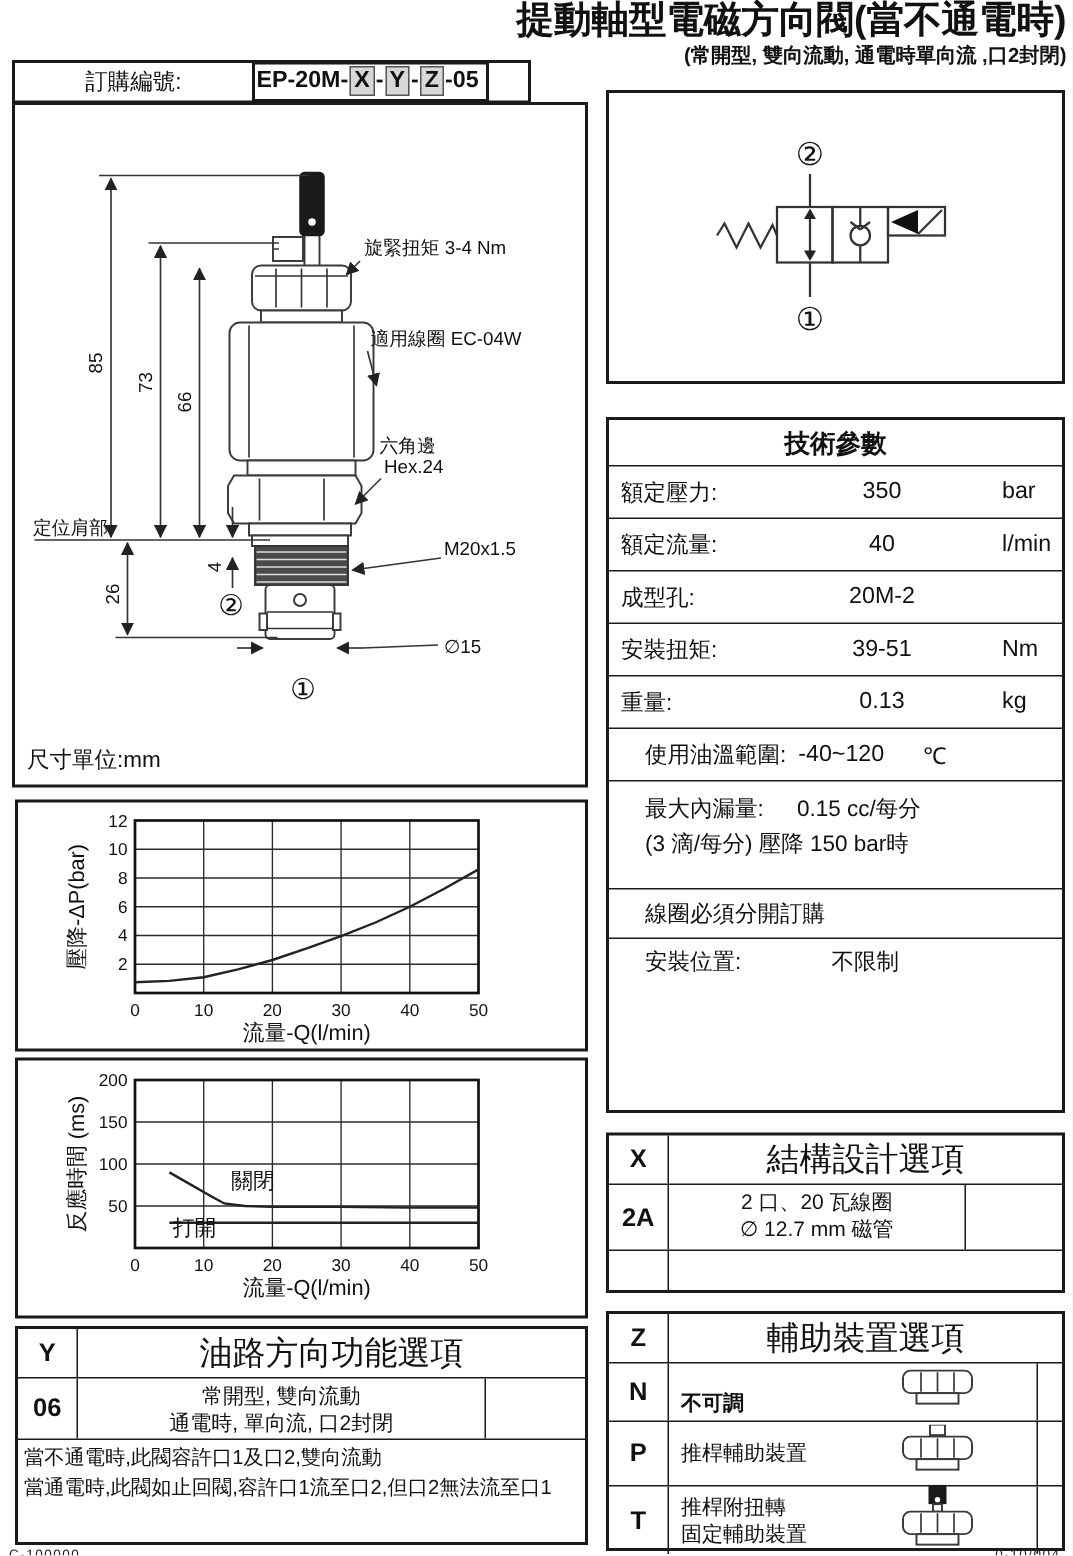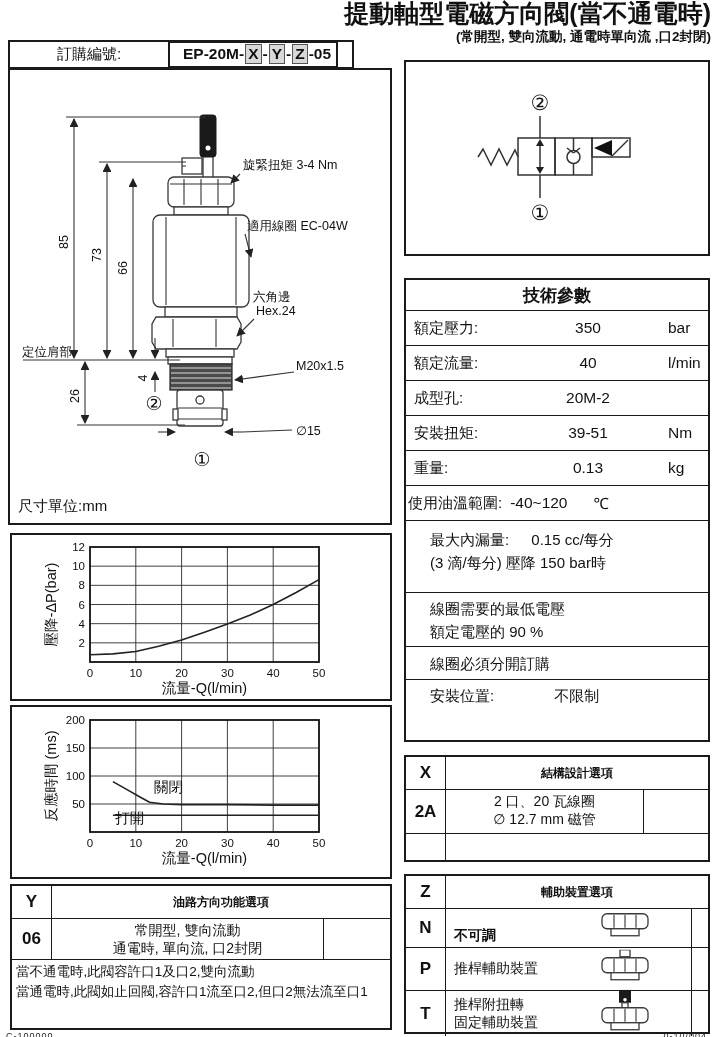--- a/index.html
+++ b/index.html
@@ -6,36 +6,36 @@
   #page{position:relative;width:715px;height:1037px;background:#fff;overflow:hidden;
         font-family:"Liberation Sans",sans-serif;color:#111;}
   .box{position:absolute;border:2px solid #1a1a1a;background:#fff;box-sizing:border-box;}
   
   #title{position:absolute;top:0;right:4px;width:480px;text-align:right;}
   #title .t1{font-size:25px;font-weight:bold;letter-spacing:0px;line-height:1.1;}
   #title .t2{font-size:13.5px;font-weight:bold;margin-top:0px;}
   
   #orderbox{left:8px;top:40px;width:346px;height:29px;display:flex;align-items:center;}
   #orderlabel{width:158px;text-align:center;font-size:15px;}
-  #ordercode{border:2px solid #1a1a1a;font-weight:bold;font-size:15.5px;padding:1px 5px 2px 13px;
+  #ordercode{border:2px solid #1a1a1a;font-weight:bold;font-size:15.5px;padding:1px 5px 2px 1px;
              display:flex;align-items:center;line-height:1.1;}
   .codebox{display:inline-block;background:#d8d8d8;border:1px solid #555;padding:0 2px;margin:0 1px;}
   
   .trow{display:flex;align-items:center;border-top:1.5px solid #1a1a1a;box-sizing:border-box;}
   .trow:first-child{border-top:none;}
   .thead{justify-content:center;font-weight:bold;font-size:17px;}
   .pl{width:118px;padding-left:8px;font-size:15px;}
   .pv{width:112px;text-align:center;font-size:15.5px;}
   .pu{flex:1;font-size:15.5px;padding-left:24px;}
   .freerow{display:block;padding:4px 24px;font-size:15px;line-height:1.5;}
   
   .opt-head{display:flex;border-bottom:1.5px solid #1a1a1a;}
   .opt-key{width:40px;border-right:1.5px solid #1a1a1a;display:flex;align-items:center;justify-content:center;
            font-weight:bold;font-size:17px;box-sizing:border-box;}
-  .opt-title{flex:1;display:flex;align-items:center;justify-content:center;font-weight:bold;font-size:12px;}
+  .opt-title{flex:1;display:flex;align-items:center;justify-content:center;font-weight:normal;font-size:22px;}
   .opt-row{display:flex;border-bottom:1.5px solid #1a1a1a;}
   .opt-desc{flex:1;text-align:center;font-size:14px;line-height:1.25;padding:3px 2px;position:relative;}
   .opt-desc.left{text-align:left;padding-left:8px;}
   .opt-empty{border-left:1.5px solid #1a1a1a;}
   .nicon{position:absolute;right:40px;top:50%;transform:translateY(-50%);}
   
   svg text{font-family:"Liberation Sans",sans-serif;fill:#111;}
   .grid{stroke:#2b2b2b;stroke-width:0.9;}
   .plotborder{fill:none;stroke:#111;stroke-width:1.8;}
   .series{fill:none;stroke:#222;stroke-width:1.6;}
@@ -206,33 +206,29 @@
       <span class="pl">安裝扭矩:</span>
       <span class="pv">39-51</span>
       <span class="pu">Nm</span>
     </div>
     <div class="trow" style="height:35px;">
       <span class="pl">重量:</span>
       <span class="pv">0.13</span>
       <span class="pu">kg</span>
     </div>
     <div class="trow" style="height:35px;">
-      <span style="padding-left:2px;font-size:15px;">使用油溫範圍:</span>
+      <span style="padding-left:24px;font-size:15px;">使用油溫範圍:</span>
       <span style="padding-left:8px;font-size:15.5px;">-40~120</span>
       <span style="padding-left:26px;font-size:15.5px;">℃</span>
     </div>
     <div class="trow freerow" style="height:72px;padding-top:8px;">
       <span>最大內漏量:</span>
       <span style="margin-left:18px;">0.15 cc/每分</span>
       <br>
       <span>(3 滴/每分) 壓降 150 bar時</span>
-    </div>
-    <div class="trow freerow" style="height:54px;padding-top:5px;">
-      <span>線圈需要的最低電壓</span><br>
-      <span>額定電壓的 90 %</span>
     </div>
     <div class="trow freerow" style="height:33px;padding-top:6px;">
       <span>線圈必須分開訂購</span>
     </div>
     <div class="trow freerow" style="height:30px;padding-top:5px;">
       <span>安裝位置:</span>
       <span style="margin-left:56px;">不限制</span>
     </div>
   </div>
 

